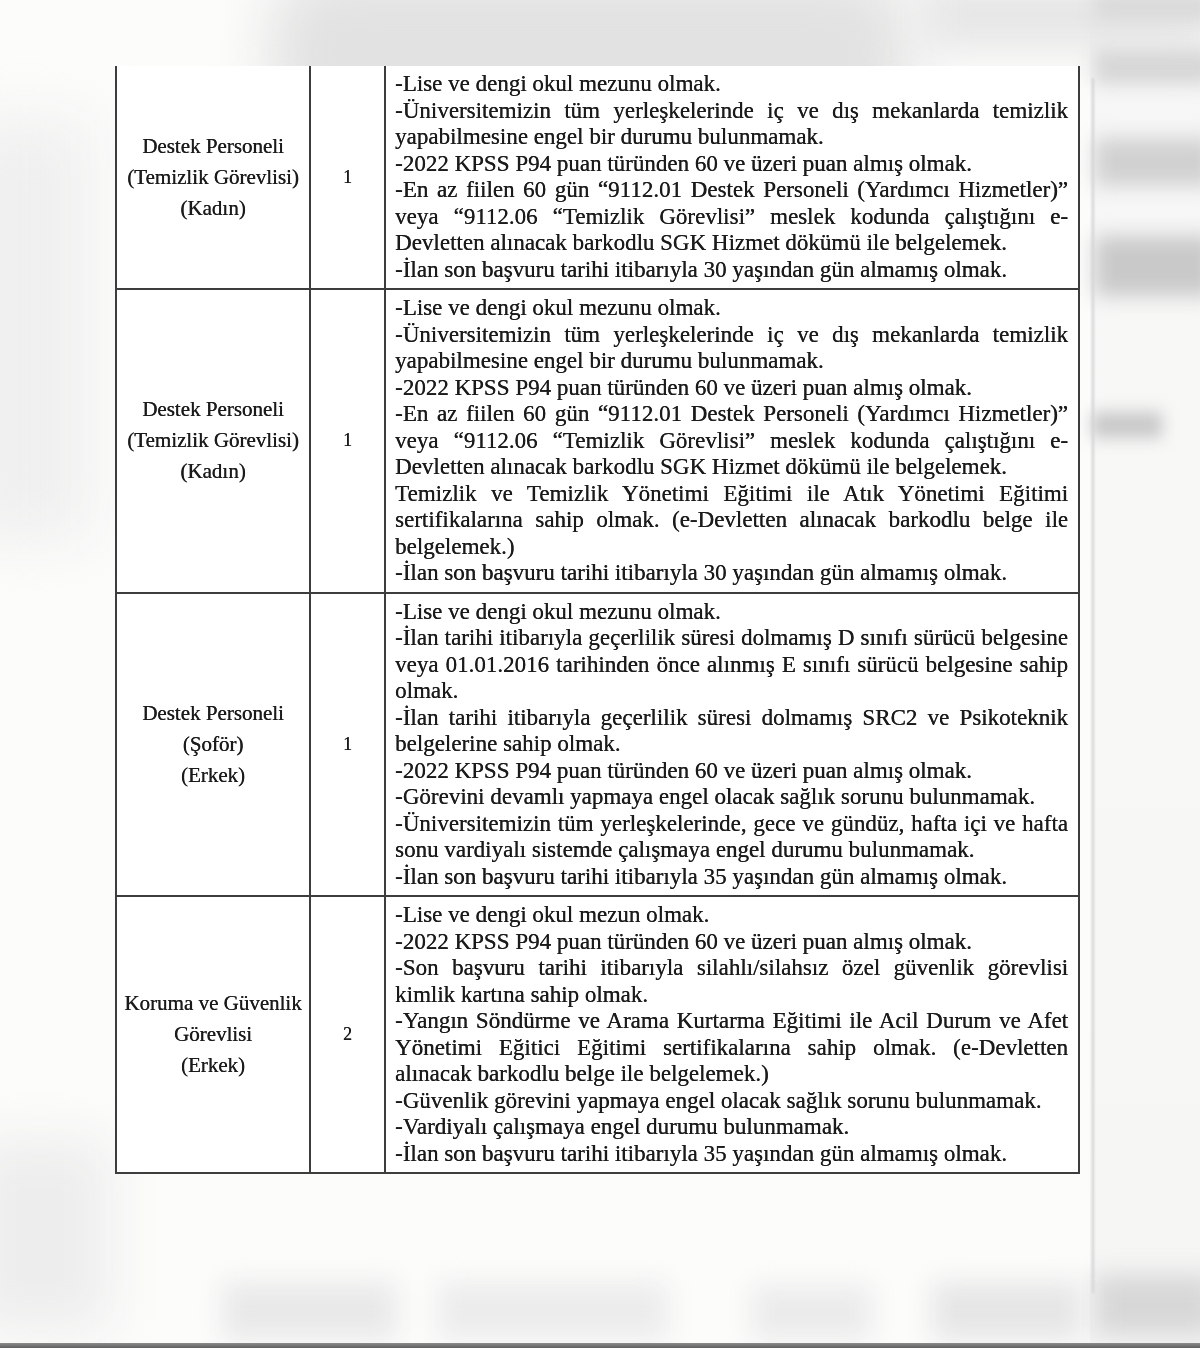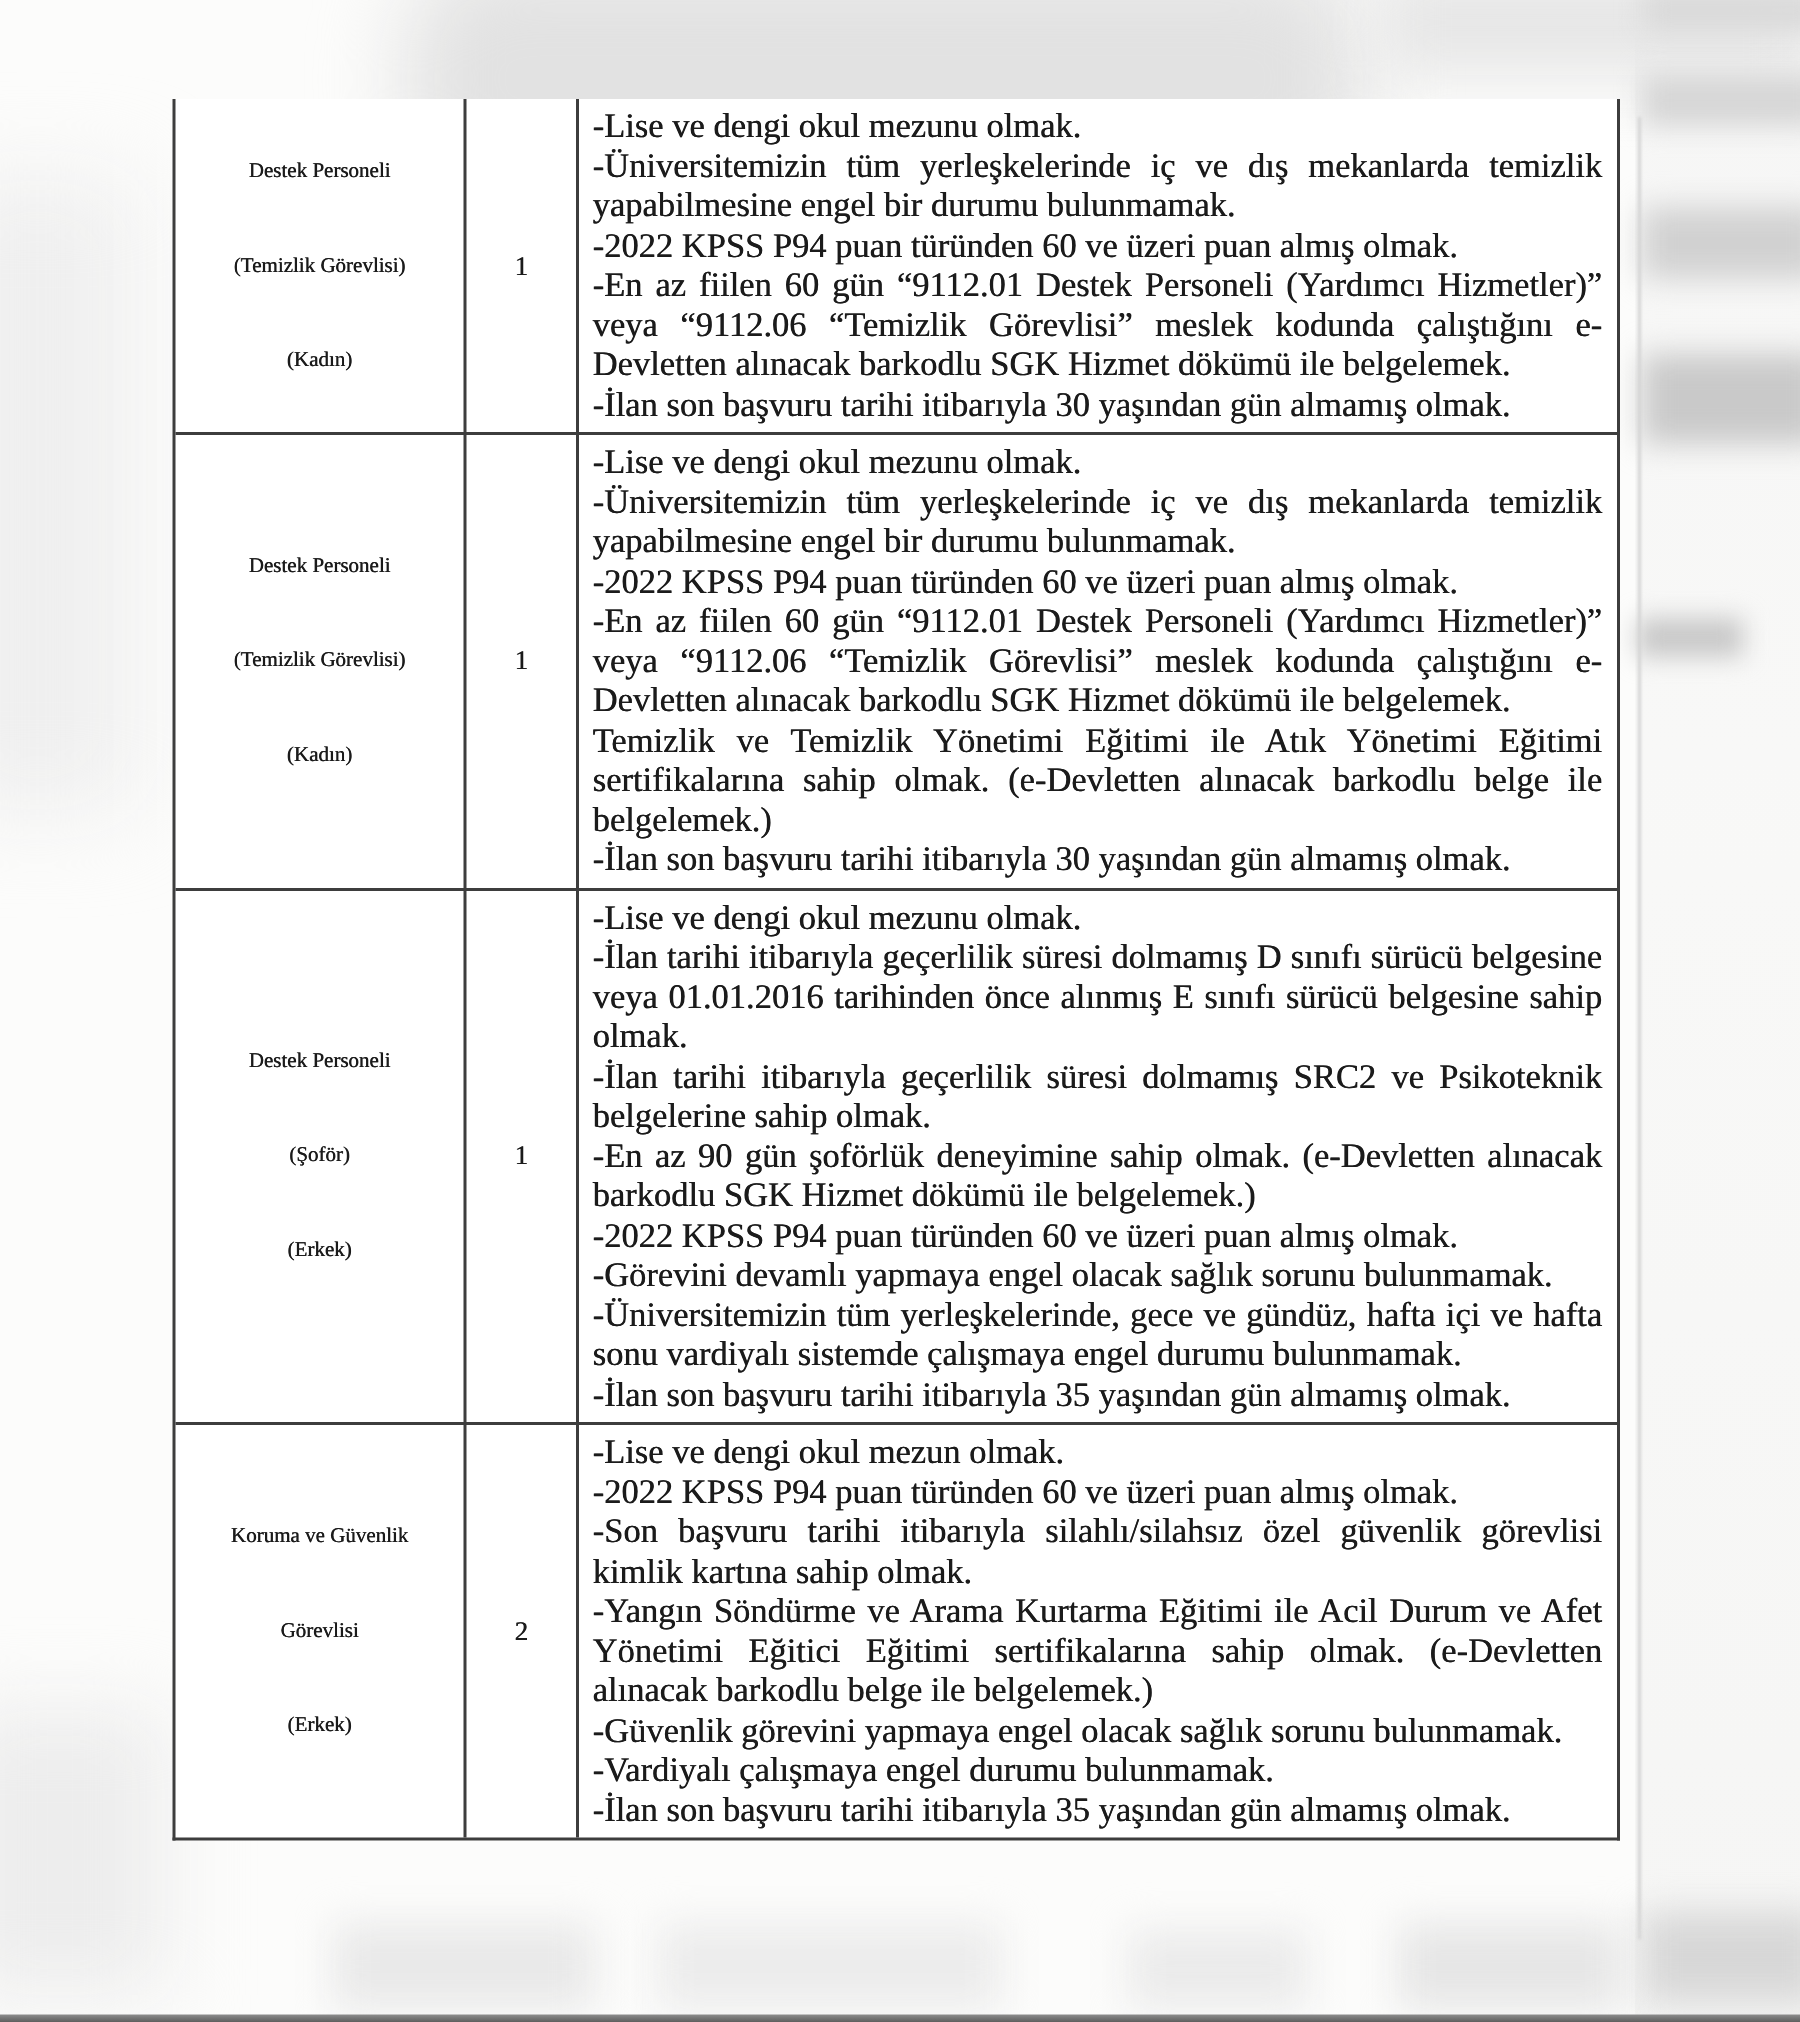--- a/index.html
+++ b/index.html
@@ -43,21 +43,21 @@
     
   }
   .trow { display: grid; grid-template-columns: 194px 75px 1fr; }
   .trow:not(:last-child) { border-bottom: 2px solid var(--border-color, #3d3d3d); }
 
   .cell-title, .cell-count {
     border-right: 2px solid var(--border-color, #3d3d3d);
     display: flex; flex-direction: column; justify-content: center; align-items: center;
     text-align: center; padding: 6px 4px;
   }
-  .cell-title { font-size: 14px; line-height: 31px; gap: 32px; }
+  .cell-title { font-size: 21px; line-height: 31px; }
   .cell-count { font-size: 18px; }
   .cell-title div, .cell-count span, .cell-reqs p {
     text-shadow: 0.3px 0 0 currentColor; 
   }
   .cell-reqs {
     padding: 5px 10px 5px 9px;
     font-size: 23px; line-height: 26.5px;
     text-align: justify;
     font-family: Liberation Serif, serif;
   }
@@ -129,21 +129,20 @@
           <div>(Şoför)</div>
           <div>(Erkek)</div>
         </div>
     <div class="cell-count">
       <span>1</span>
     </div>
     <div class="cell-reqs">
           <p>-Lise ve dengi okul mezunu olmak.</p>
           <p>-İlan tarihi itibarıyla geçerlilik süresi dolmamış D sınıfı sürücü belgesine veya 01.01.2016 tarihinden önce alınmış E sınıfı sürücü belgesine sahip olmak.</p>
           <p>-İlan tarihi itibarıyla geçerlilik süresi dolmamış SRC2 ve Psikoteknik belgelerine sahip olmak.</p>
-          <p>-En az 90 gün şoförlük deneyimine sahip olmak. (e-Devletten alınacak barkodlu SGK Hizmet dökümü ile belgelemek.)</p>
           <p>-2022 KPSS P94 puan türünden 60 ve üzeri puan almış olmak.</p>
           <p>-Görevini devamlı yapmaya engel olacak sağlık sorunu bulunmamak.</p>
           <p>-Üniversitemizin tüm yerleşkelerinde, gece ve gündüz, hafta içi ve hafta sonu vardiyalı sistemde çalışmaya engel durumu bulunmamak.</p>
           <p>-İlan son başvuru tarihi itibarıyla 35 yaşından gün almamış olmak.</p>
         </div>
   </div>
 
   <div class="trow">
     <div class="cell-title">
           <div>Koruma ve Güvenlik</div>

